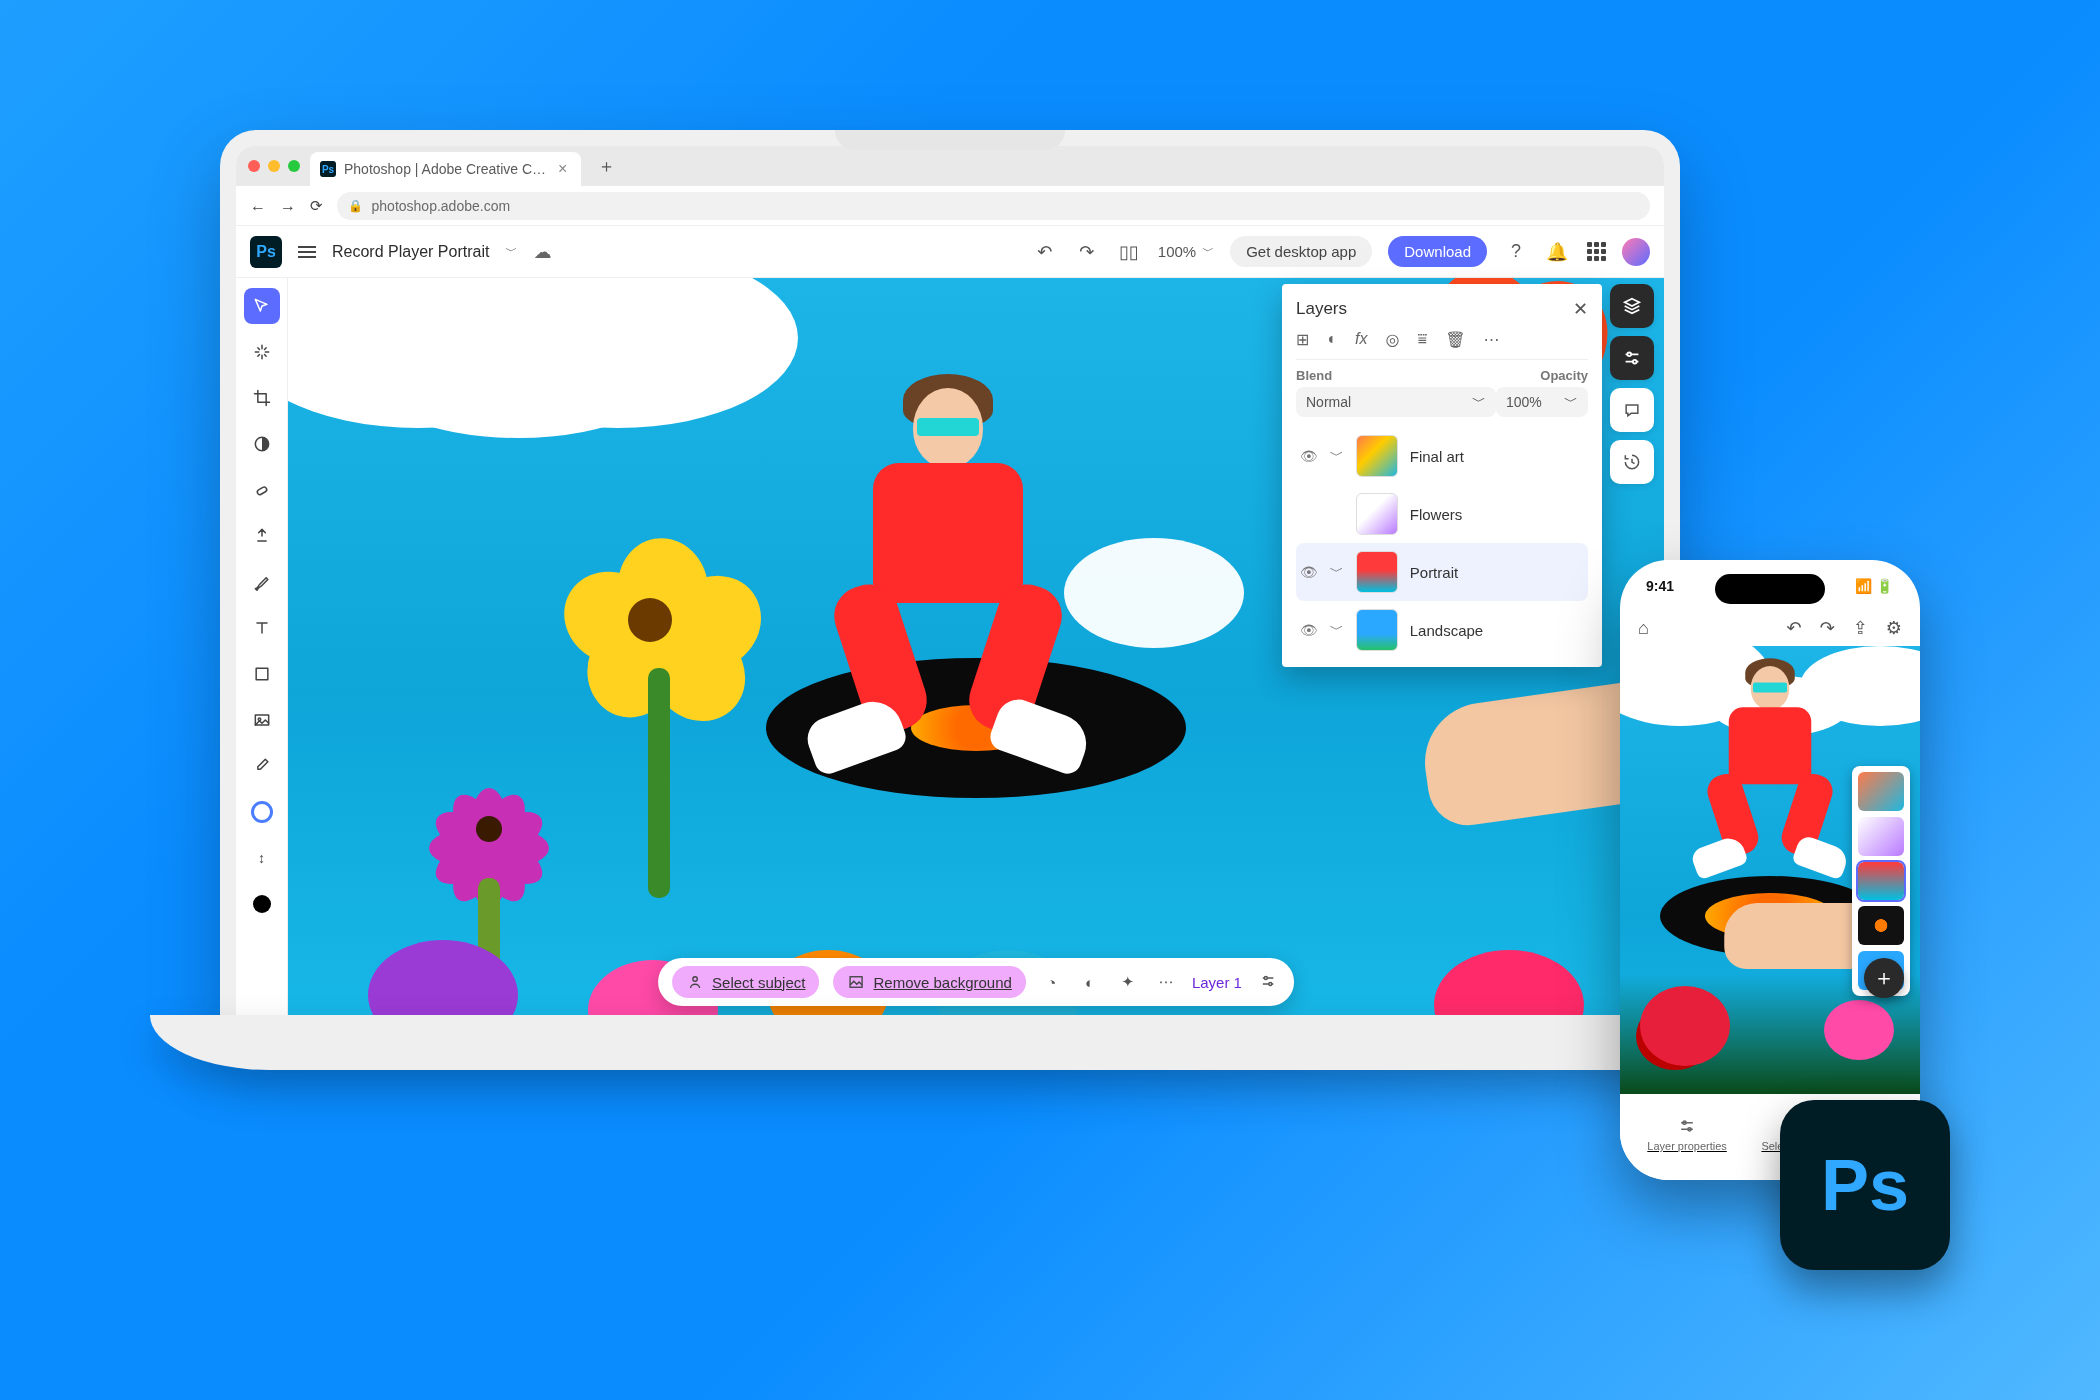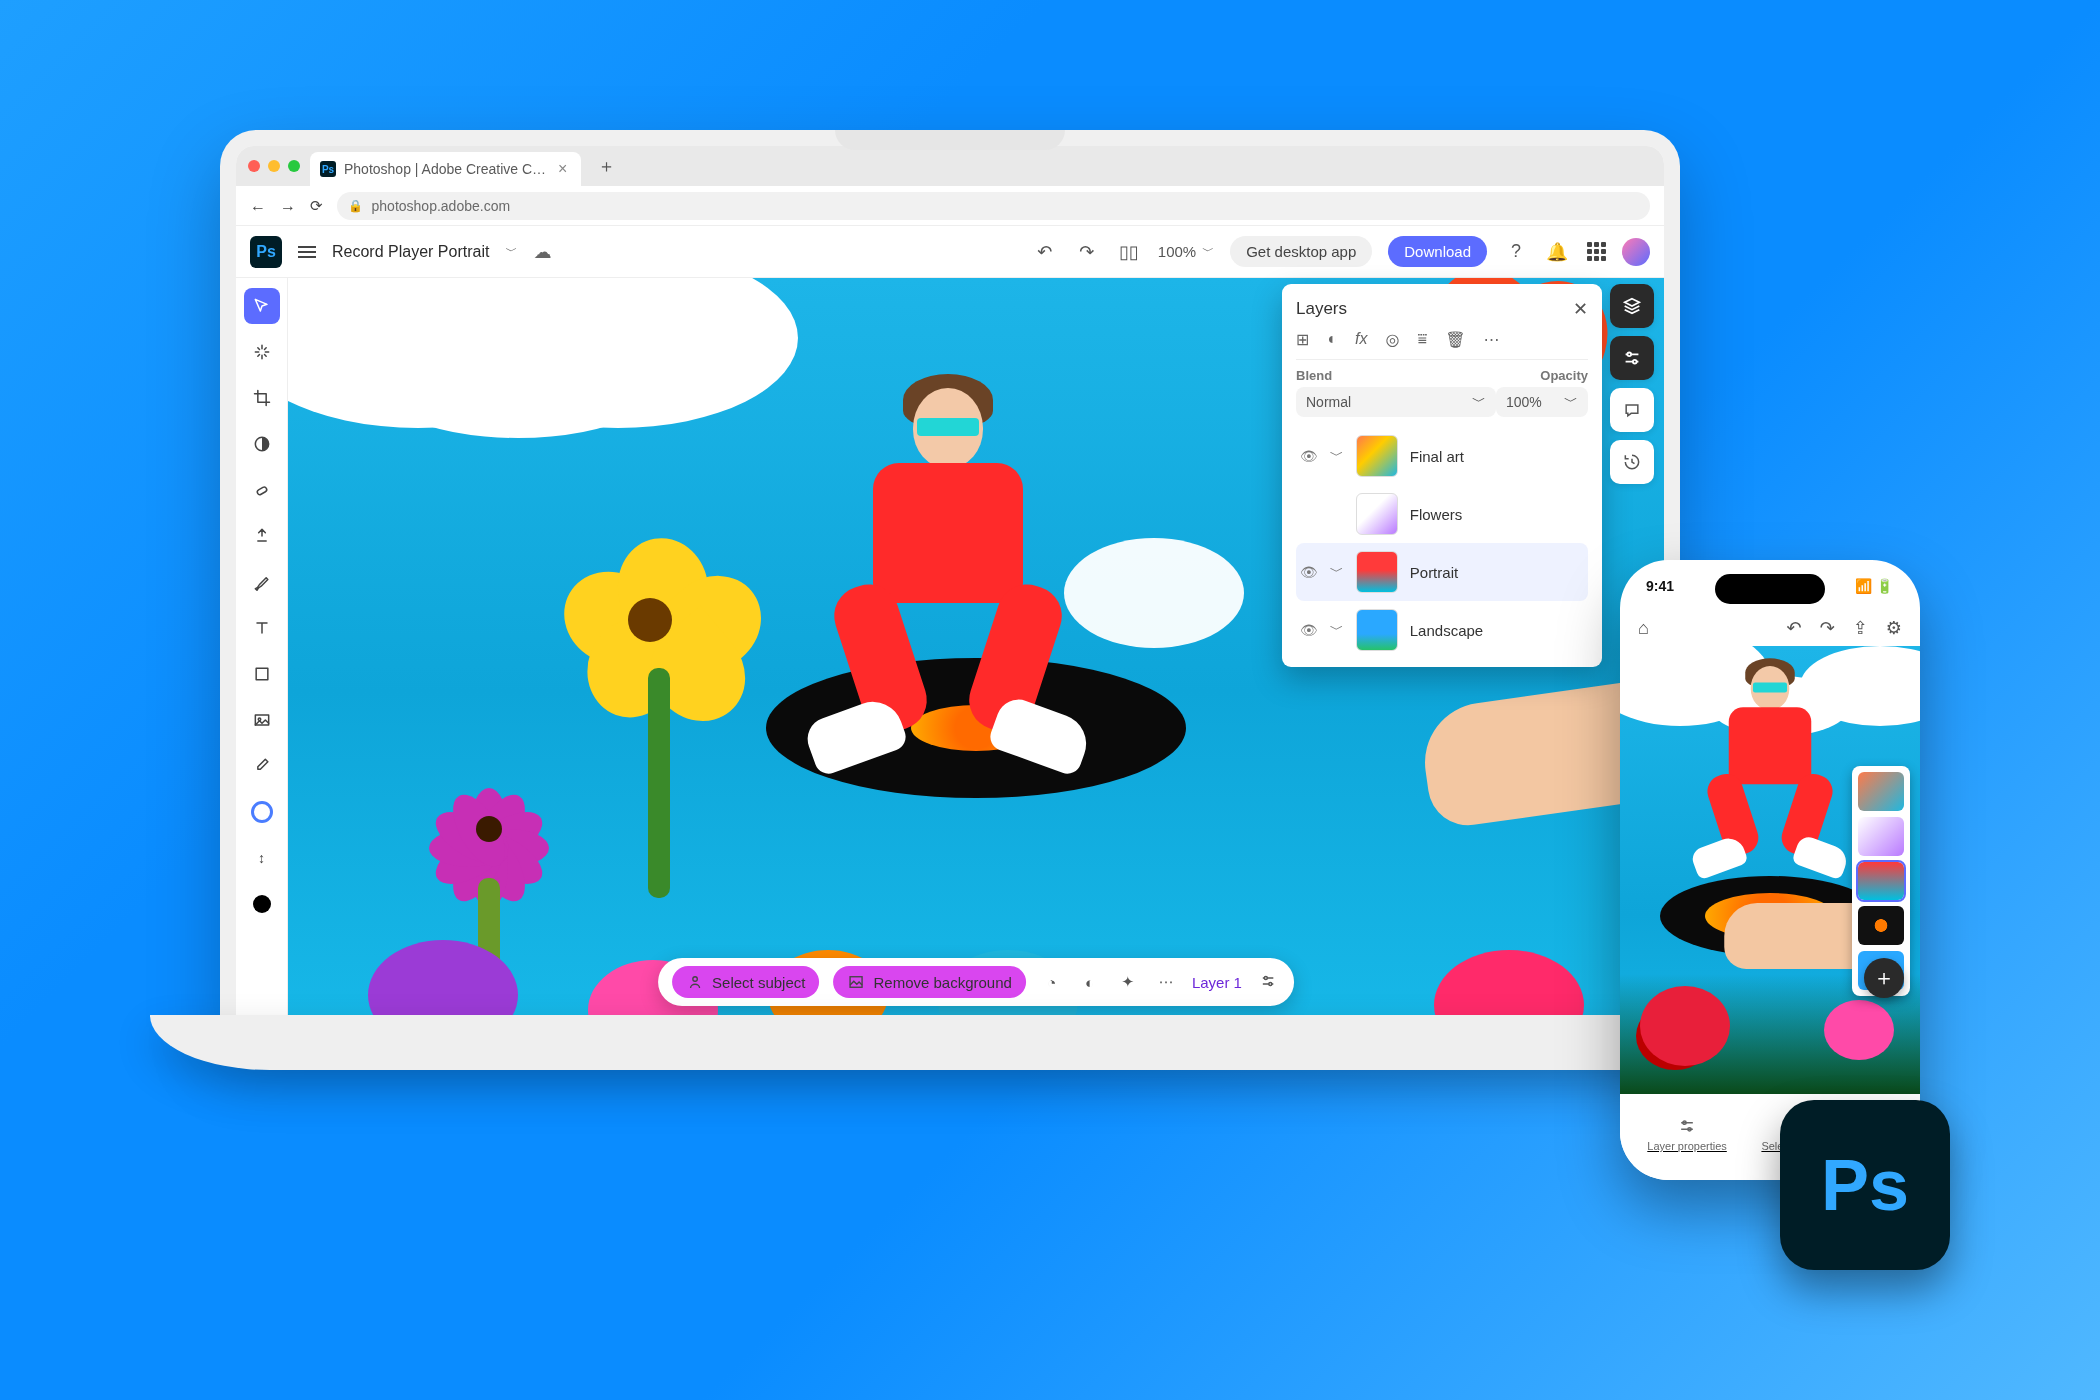--- a/index.html
+++ b/index.html
@@ -96,27 +96,27 @@
 .bottom-fl { position:absolute; bottom:-30px; left:0; right:0; height:150px;}
 .bottom-fl .blob{position:absolute;border-radius:50%;}
 .blob.b1{left:80px;bottom:10px;width:150px;height:110px;background:#9b3bd6;}
 .blob.b2{left:300px;bottom:0;width:130px;height:100px;background:#ff4aa8;}
 .blob.b3{left:480px;bottom:20px;width:120px;height:90px;background:#ff8a00;}
 .blob.b4{left:650px;bottom:5px;width:140px;height:105px;background:#1fb8e0;}
 .blob.b5{right:80px;bottom:0;width:150px;height:110px;background:#ff2a6a;}
 
 
 .quickbar { position:absolute; left:50%; bottom:24px; transform:translateX(-50%); background:#fff; border-radius:30px; padding:8px 14px; display:flex; align-items:center; gap:14px; box-shadow:0 6px 20px rgba(0,0,0,.2); font-size:15px;}
-.qa { display:flex; align-items:center; gap:8px; background:#d946ef; border-radius:18px; padding:7px 14px; color:#333;}
+.qa { display:flex; align-items:center; gap:8px; background:#f0abfc; border-radius:18px; padding:7px 14px; color:#333;text-decoration:underline;}
 .qa svg{width:18px;height:18px;stroke:#444;fill:none;stroke-width:1.8;}
 .qi { width:24px;text-align:center;color:#555;}
 .layer-chip{display:flex;align-items:center;gap:6px;color:#6d28d9;}
 
 
-.layers-panel { position:absolute; right:62px; top:6px; width:320px; background:#fff; border-radius:9px; box-shadow:0 12px 30px rgba(0,0,0,.25); padding:14px 14px 8px; font-size:15px; color:#333;}
+.layers-panel { position:absolute; right:62px; top:6px; width:320px; background:#fff; border-radius:4px; box-shadow:0 12px 30px rgba(0,0,0,.25); padding:14px 14px 8px; font-size:15px; color:#333;}
 .layers-panel .hdr{display:flex;align-items:center;justify-content:space-between;font-size:17px;margin-bottom:10px;}
 .layers-panel .iconrow{display:flex;gap:18px;color:#666;border-bottom:1px solid #eee;padding-bottom:10px;margin-bottom:8px;font-size:16px;}
 .blend-row{display:flex;justify-content:space-between;font-size:13px;color:#777;margin-bottom:4px;font-weight:bold;}
 .select-row{display:flex;margin-bottom:10px;}
 .sel{flex:1;background:#f3f3f3;border-radius:8px;padding:6px 10px;font-size:14px;display:flex;justify-content:space-between;align-items:center;color:#555;}
 .sel.small{flex:0 0 92px;}
 .layer-item{display:flex;align-items:center;gap:12px;padding:8px 4px;border-radius:8px;}
 .layer-item.sel-item{background:#eef2ff;}
 .eye{color:#777;font-size:14px;}
 .thumb{width:42px;height:42px;border-radius:6px;border:1px solid #ddd;}

